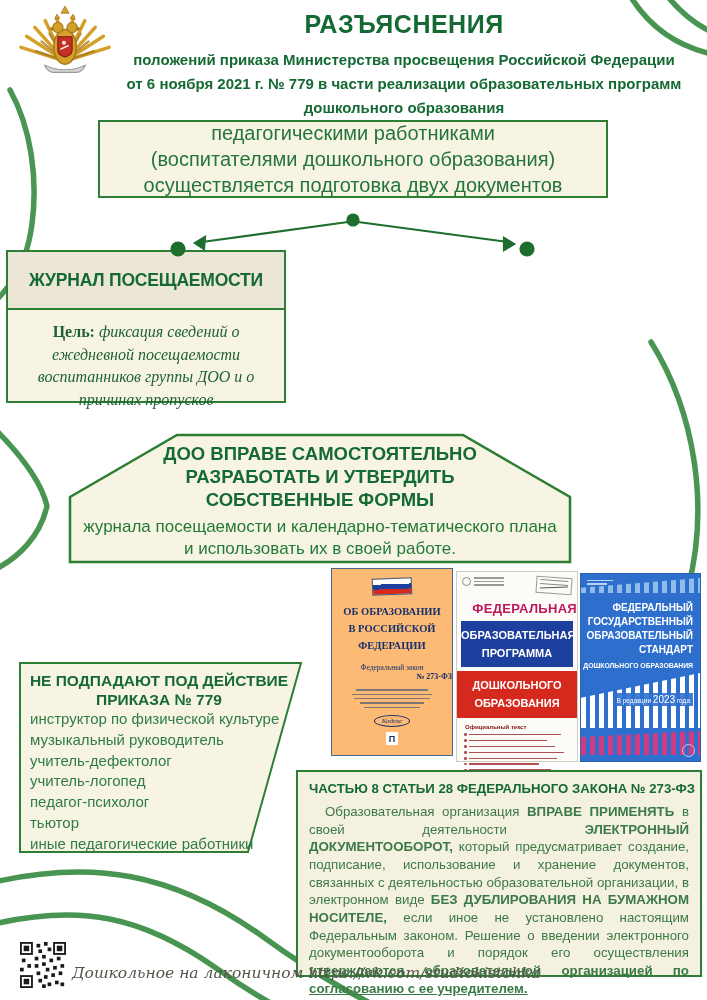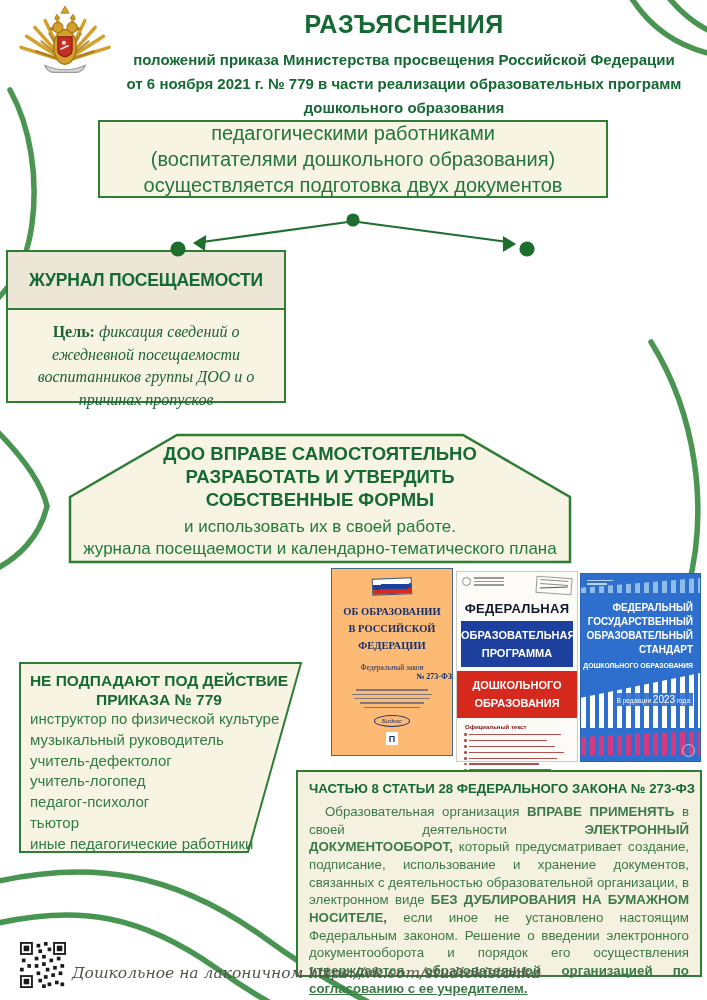--- a/index.html
+++ b/index.html
@@ -55,21 +55,21 @@
   .b1-p{width:12px;height:13px;background:#ffffff;color:#14306e;font-weight:bold;font-size:9px;
      display:flex;align-items:center;justify-content:center;margin:5px auto 0;}
 
   .book2{left:456px;top:571px;width:122px;height:191px;background:#fcfbf7;border:1px solid #cfccc2;}
   .b2-head{display:flex;justify-content:space-between;align-items:flex-start;padding:5px 5px 0;}
   .b2-emb{display:flex;gap:3px;}
   .b2-emb .c{width:9px;height:9px;border:1px solid #8a8a8a;border-radius:50%;}
   .b2-emb .ls div{width:30px;height:1.5px;background:#9a9a9a;margin-bottom:2px;}
   .b2-stamp{width:36px;height:17px;border:1px solid #9a9a9a;transform:rotate(4deg);padding:2px 3px;}
   .b2-stamp div{height:1.3px;background:#8a8a8a;margin-bottom:2.4px;}
-  .b2-l1{text-align:center;color:#0f172a;font-weight:bold;font-size:13px;margin-top:7px;letter-spacing:.3px;}
+  .b2-l1{text-align:right;color:#be185d;font-weight:bold;font-size:13px;margin-top:7px;letter-spacing:.3px;}
   .b2-band{color:#fff;font-weight:bold;font-size:11px;text-align:center;line-height:1.65;
      padding:5px 0;white-space:pre-line;}
   .b2-blue{margin:5px 4px 0;background:#1d3f9e;}
   .b2-red{margin:4px 0 0;background:#d6291e;}
   .b2-note{margin:6px 0 0 8px;font-size:6px;font-weight:bold;color:#7d1212;}
   .b2-bullets{margin:4px 8px 0 12px;}
   .b2-bullets div{height:1.6px;background:#b05050;margin-bottom:4.4px;position:relative;}
   .b2-bullets div::before{content:"";position:absolute;left:-5px;top:-0.5px;width:2.5px;height:2.5px;
      background:#b05050;border-radius:50%;}
 
@@ -206,22 +206,22 @@
   </section>
 
 
   <div class="abs banner-text">
     <div class="banner-bold">
         <div>ДОО ВПРАВЕ САМОСТОЯТЕЛЬНО</div>
         <div>РАЗРАБОТАТЬ И УТВЕРДИТЬ</div>
         <div>СОБСТВЕННЫЕ ФОРМЫ</div>
       </div>
     <div class="banner-normal">
+        <div>журнала посещаемости и календарно-тематического плана</div>
         <div>и использовать их в своей работе.</div>
-        <div>журнала посещаемости и календарно-тематического плана</div>
       </div>
   </div>
 
   <div class="abs book book1">
     <div class="b1-flag"></div>
     <div class="b1-title">ОБ ОБРАЗОВАНИИ
 В РОССИЙСКОЙ
 ФЕДЕРАЦИИ</div>
     <div class="b1-sub">Федеральный закон</div>
     <div class="b1-num">№ 273-ФЗ</div>

